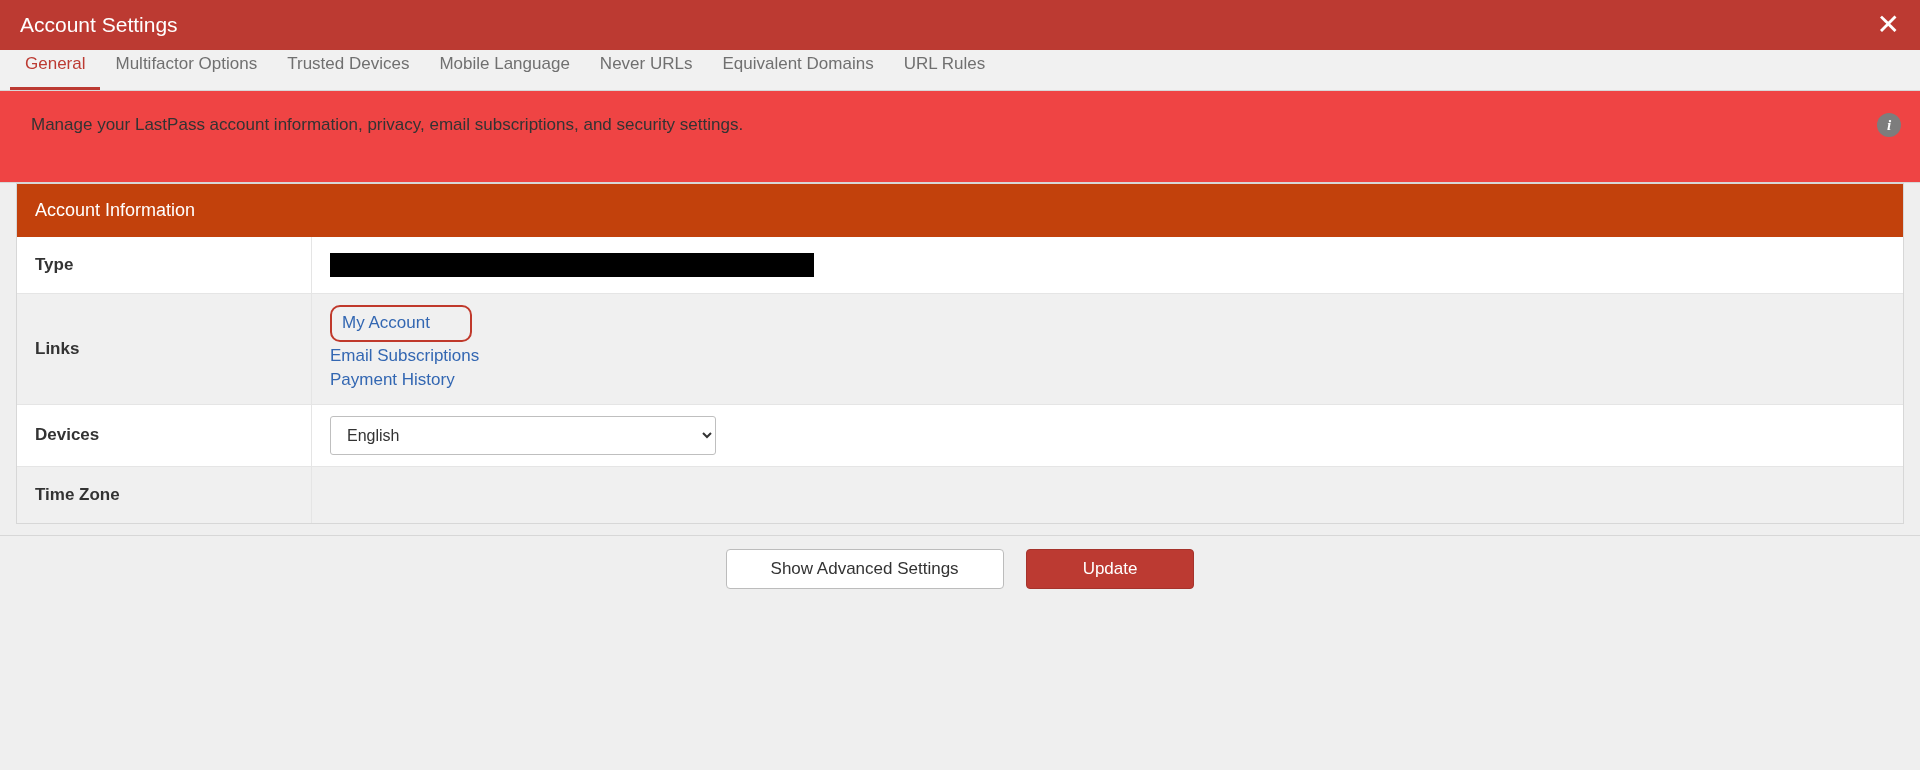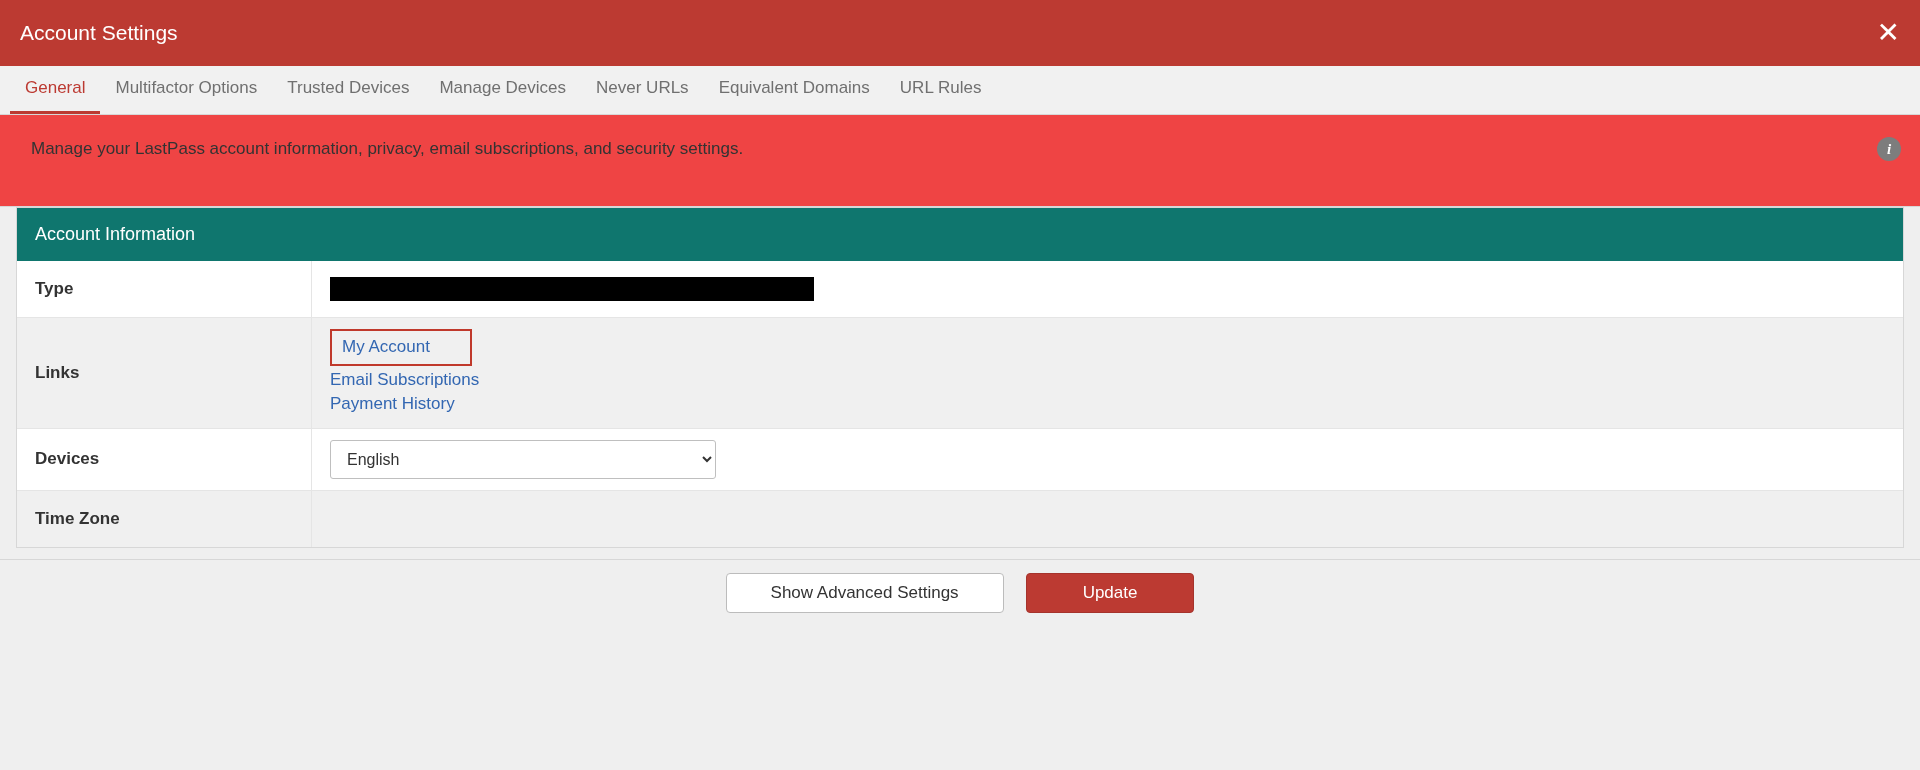--- a/index.html
+++ b/index.html
@@ -1,33 +1,33 @@
 <!DOCTYPE html>
 <html><head>
 <meta charset="utf-8">
 <style>
   * { box-sizing: border-box; margin: 0; padding: 0; }
   html, body { width: 100%; height: 100%; font-family: -apple-system, "Segoe UI", Arial, sans-serif; background: #efefef; color: #222; }
   .titlebar {
     background: #bc3a32;
     color: #fff;
-    height: 66px;
+    height: 50px;
     display: flex;
     align-items: center;
     justify-content: space-between;
     padding: 0 20px;
   }
   .titlebar h1 { font-size: 21px; font-weight: 400; }
   .close-x { font-size: 28px; font-weight: 300; cursor: pointer; line-height: 1; }
   .tabs {
     background: #f1f1f1;
     border-bottom: 1px solid #d7d7d7;
     display: flex;
     padding: 0 10px;
-    height: 49px;
+    height: 41px;
     align-items: flex-end;
   }
   .tab {
     padding: 14px 15px 13px 15px;
     font-size: 17px;
     color: #707070;
     cursor: pointer;
     border-bottom: 3px solid transparent;
   }
   .tab.active {
@@ -61,21 +61,21 @@
     height: 352px;
     overflow: hidden;
     position: relative;
   }
   .panel {
     border: 1px solid #d7d7d7;
     background: #fff;
     margin-top: 0;
   }
   .panel-header {
-    background: #0f766e;
+    background: #c2410c;
     color: #fff;
     font-size: 18px;
     font-weight: 400;
     padding: 16px 18px;
   }
   .row {
     display: flex;
     border-bottom: 1px solid #e5e5e5;
   }
   .row:last-child { border-bottom: none; }
@@ -96,21 +96,21 @@
     flex-direction: column;
     justify-content: center;
     font-size: 17px;
   }
   .row.alt { background: #f0f0f0; }
   .redacted {
     background: #000;
     width: 484px;
     height: 24px;
   }
-  .link { color: #3367b2; text-decoration: none; cursor: pointer; line-height: 1.45; font-size: 17px; }
+  .link { color: #3367b2; text-decoration: none; cursor: pointer; line-height: 1.45; font-size: 17px; border-radius: 10px; }
   .link-highlight {
     border: 2px solid #c0392b;
     padding: 4px 10px;
     display: inline-block;
     width: 142px;
     margin-bottom: 2px;
   }
   select {
     padding: 9px 12px;
     font-size: 16px;
@@ -153,21 +153,21 @@
 
 <div class="titlebar">
   <h1>Account Settings</h1>
   <span class="close-x">✕</span>
 </div>
 
 <div class="tabs">
   <div class="tab active">General</div>
   <div class="tab">Multifactor Options</div>
   <div class="tab">Trusted Devices</div>
-  <div class="tab">Manage Devices</div>
+  <div class="tab">Mobile Language</div>
   <div class="tab">Never URLs</div>
   <div class="tab">Equivalent Domains</div>
   <div class="tab">URL Rules</div>
 </div>
 
 <div class="description-row">
   <p>Manage your LastPass account information, privacy, email subscriptions, and security settings.</p>
   <div class="info-circle">i</div>
 </div>
 

